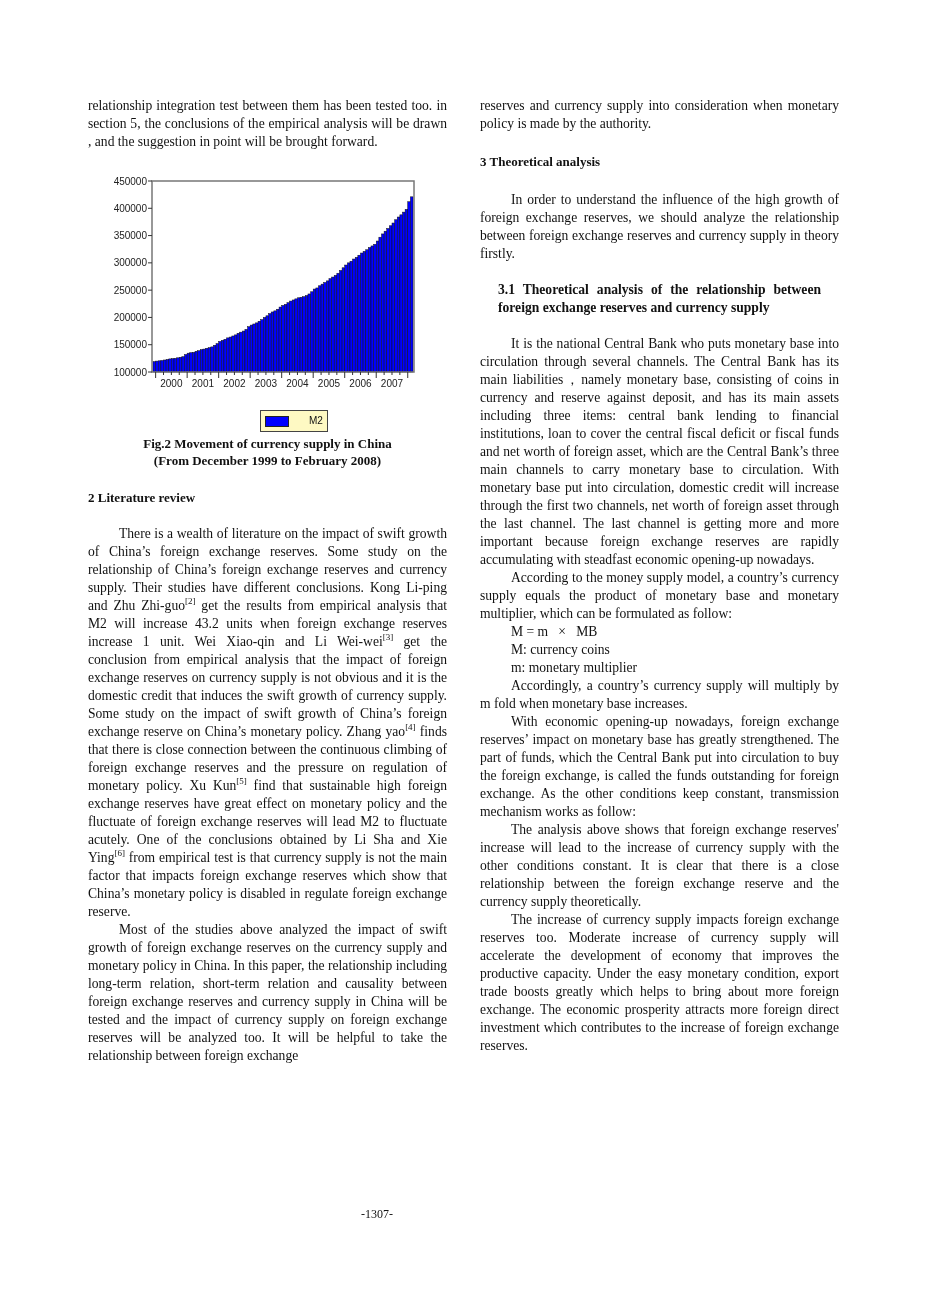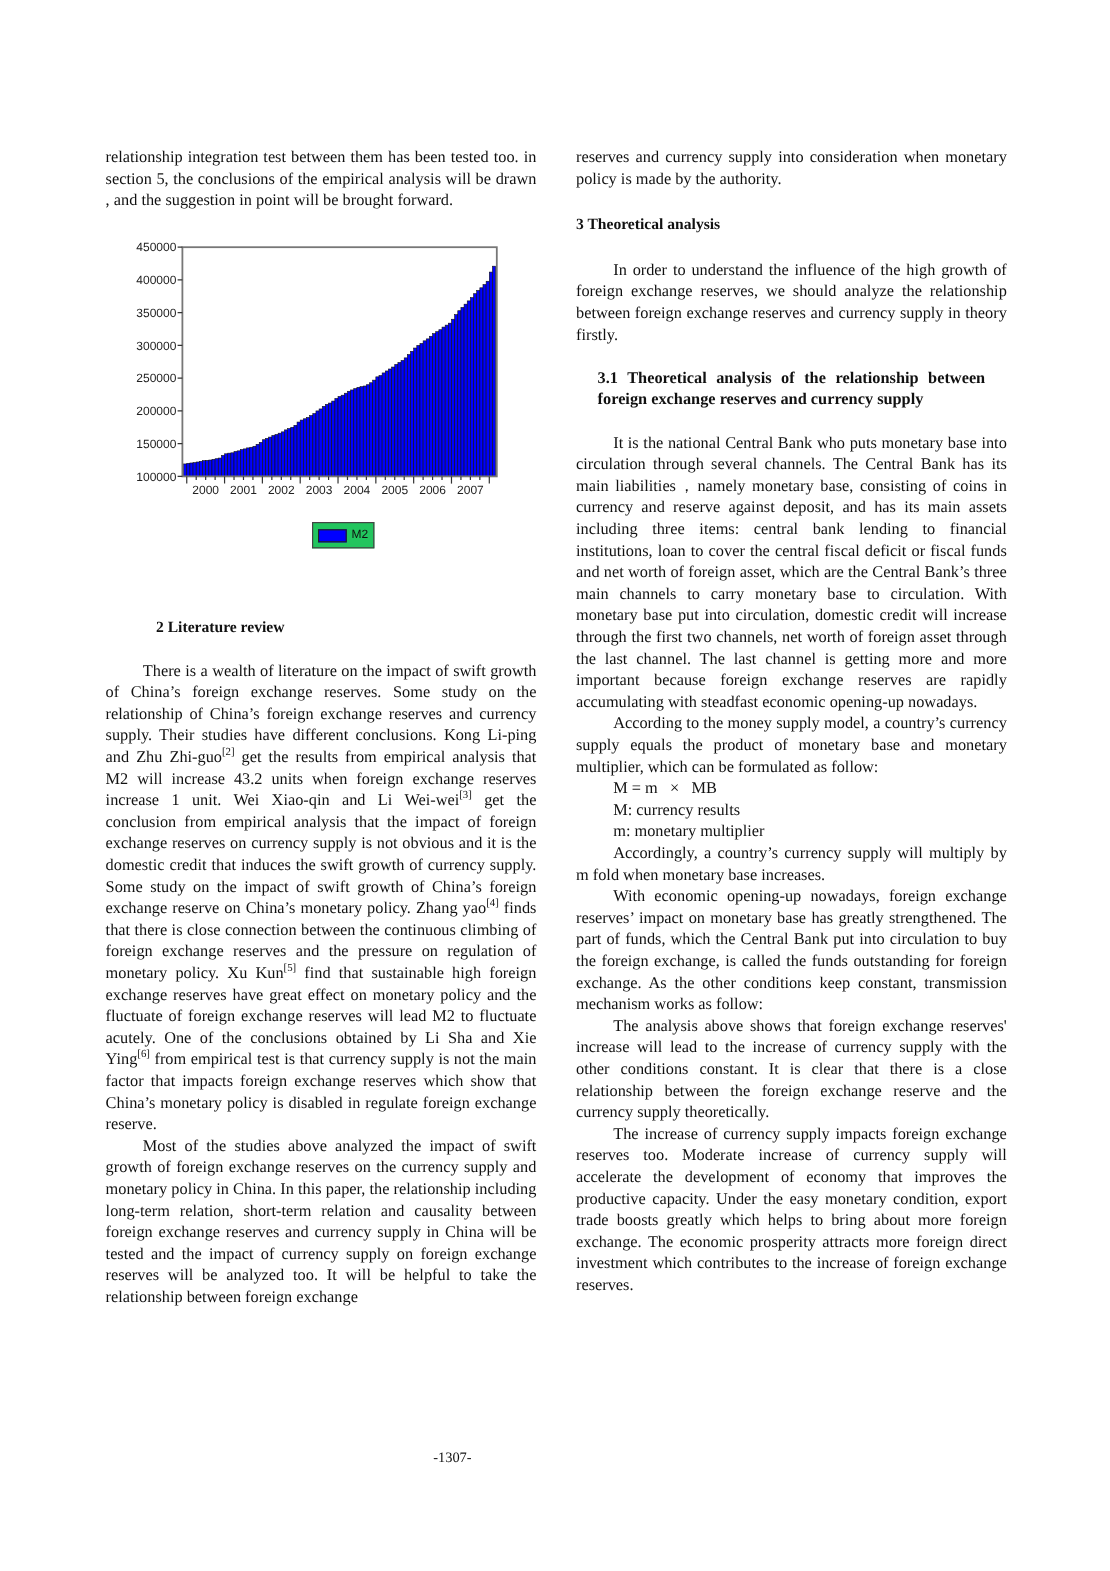--- a/index.html
+++ b/index.html
@@ -1,29 +1,29 @@
 <!DOCTYPE html>
 <html><head>
 <meta charset="utf-8">
 <style>
   html, body { margin:0; padding:0; background:#ffffff; }
   body { width:925px; height:1309px; position:relative; font-family:"Liberation Serif", serif; color:#111; }
-  .col { position:absolute; top:122px; width:359px; font-size:13.6px; line-height:18px; text-align:justify; }
+  .col { position:absolute; top:97px; width:359px; font-size:13.6px; line-height:18px; text-align:justify; }
   .col-left { left:88px; }
   .col-right { left:480px; }
   p { margin:0; }
   .indent { text-indent:31px; }
   .ind-line { padding-left:31px; }
   h2 { font-size:13px; font-weight:bold; margin:0; line-height:22px; }
   h3 { font-size:13.6px; font-weight:bold; margin:18px; line-height:18px; }
   sup { font-size:9px; line-height:0; vertical-align:6px; }
   .figure { position:relative; width:359px; height:300px; }
   .caption { text-align:center; font-weight:bold; font-size:13px; line-height:17px; }
   .chart-svg text { font-family:"Liberation Sans", sans-serif; font-size:10px; fill:#222; }
-  .legend { position:absolute; left:172px; top:239px; border:1px solid #444; padding:1px 4px; display:flex; align-items:center; gap:4px; font-family:"Liberation Sans", sans-serif; font-size:10px; background:#22c55e; }
+  .legend { position:absolute; left:172px; top:239px; border:1px solid #444; padding:1px 4px; display:flex; align-items:center; gap:20px; font-family:"Liberation Sans", sans-serif; font-size:10px; background:#fef9c3; }
   .legend-swatch { width:22px; height:9px; background:#0000ff; border:1px solid #222; }
   .page-num { position:absolute; top:1207px; left:0; width:754px; text-align:center; font-size:12px; }
 </style>
 </head>
 <body>
 
 <div class="col col-left">
   <p>relationship integration test between them has been tested too. in section 5, the conclusions of the empirical analysis will be drawn , and the suggestion in point will be brought forward.</p>
 
   <div class="figure" style="margin-top:20px;">
@@ -183,42 +183,46 @@
         <text x="177.92929292929293" y="216" text-anchor="middle">2003</text>
         <text x="209.44444444444446" y="216" text-anchor="middle">2004</text>
         <text x="240.95959595959596" y="216" text-anchor="middle">2005</text>
         <text x="272.47474747474746" y="216" text-anchor="middle">2006</text>
         <text x="303.98989898989896" y="216" text-anchor="middle">2007</text>
       </svg>
     <div class="legend">
       <span class="legend-swatch"></span>
       <span>M2</span>
     </div>
+    <div class="caption" style="position:absolute;top:264px;left:0;width:359px;">
+      <div>Fig.2 Movement of currency supply in China</div>
+      <div>(From December 1999 to February 2008)</div>
+    </div>
   </div>
 
-  <h2 style="margin-top:16px;margin-bottom:16px;margin-left:42px;">2 Literature review</h2>
+  <h2 style="margin-top:16px;margin-bottom:16px;">2 Literature review</h2>
 
   <p class="indent"><span>There is a wealth of literature on the impact of swift growth of China’s foreign exchange reserves. Some study on the relationship of China’s foreign exchange reserves and currency supply. Their studies have different conclusions. Kong Li-ping and Zhu Zhi-guo</span><sup>[2]</sup><span> get the results from empirical analysis that M2 will increase 43.2 units when foreign exchange reserves increase 1 unit. Wei Xiao-qin and Li Wei-wei</span><sup>[3]</sup><span> get the conclusion  from empirical analysis that the impact of foreign exchange reserves on currency supply is not obvious and it is the domestic credit that induces the swift growth of currency supply. Some study on the impact of swift growth of China’s foreign exchange reserve on China’s monetary policy. Zhang yao</span><sup>[4]</sup><span> finds that there is close connection between  the continuous climbing of foreign exchange reserves and the pressure on regulation of  monetary policy. Xu Kun</span><sup>[5]</sup><span> find that sustainable high foreign exchange reserves have great effect on monetary policy and the fluctuate of foreign exchange reserves will lead M2 to fluctuate acutely. One of the conclusions obtained by Li Sha and Xie Ying</span><sup>[6]</sup><span> from empirical test is that currency supply is not the main factor that impacts foreign exchange reserves which show that China’s monetary policy is disabled in regulate foreign exchange reserve.</span></p>
 
   <p class="indent">Most of the studies above analyzed the impact of swift growth of foreign exchange reserves on the currency supply and monetary policy in China. In this paper, the relationship including long-term relation, short-term relation and causality between foreign exchange reserves and currency supply in China will be tested and the impact of currency supply on foreign exchange reserves will be analyzed too. It will be helpful to take the relationship between foreign exchange</p>
 </div>
 
 <div class="col col-right">
   <p>reserves and currency supply into consideration when monetary policy is made by the authority.</p>
 
   <h2 style="margin-top:18px;margin-bottom:18px;">3 Theoretical analysis</h2>
 
   <p class="indent">In order to understand the influence of the high growth of foreign exchange reserves, we should analyze the relationship between foreign exchange reserves and currency supply in theory firstly.</p>
 
   <h3 style="margin-top:18px;">3.1 Theoretical analysis of the relationship between foreign exchange reserves and currency supply</h3>
 
   <p class="indent">It is the national Central Bank who puts monetary base into circulation through several channels. The Central Bank has its main liabilities，namely monetary base, consisting of coins in currency and reserve against deposit, and has its main assets including three items: central bank lending to financial institutions, loan to cover the central fiscal deficit or fiscal funds and net worth of foreign asset, which are the Central Bank’s three main channels to carry monetary base to circulation. With monetary base put into circulation, domestic credit will increase through the first two channels, net worth of foreign asset through the last channel. The last channel is getting more and more important because foreign exchange reserves are rapidly accumulating with steadfast economic opening-up nowadays.</p>
   <p class="indent">According to the money supply model, a country’s currency supply equals the product of monetary base and monetary multiplier, which can be formulated as follow:</p>
   <p class="ind-line" style="white-space:pre;">M = m   ×   MB</p>
-  <p class="ind-line">M: currency results</p>
+  <p class="ind-line">M: currency coins</p>
   <p class="ind-line">m: monetary multiplier</p>
   <p class="indent">Accordingly, a country’s currency supply will multiply by m fold when monetary base increases.</p>
   <p class="indent">With economic opening-up nowadays, foreign exchange reserves’ impact on monetary base has greatly strengthened. The part of funds, which the Central Bank put into circulation to buy the foreign exchange, is called the funds outstanding for foreign exchange. As the other conditions keep constant, transmission mechanism works as follow:</p>
   <p class="indent">The analysis above shows that foreign exchange reserves' increase will lead to the increase of currency supply with the other conditions constant. It is clear that there is a close relationship between the foreign exchange reserve and the currency supply theoretically.</p>
   <p class="indent">The increase of currency supply impacts foreign exchange reserves too. Moderate increase of currency supply will accelerate the development of economy that improves the productive capacity. Under the easy monetary condition, export trade boosts greatly which helps to bring about more foreign exchange. The economic prosperity attracts more foreign direct investment which contributes to the increase of foreign exchange reserves.</p>
 </div>
 
 <div class="page-num">-1307-</div>
 
 </body></html>

